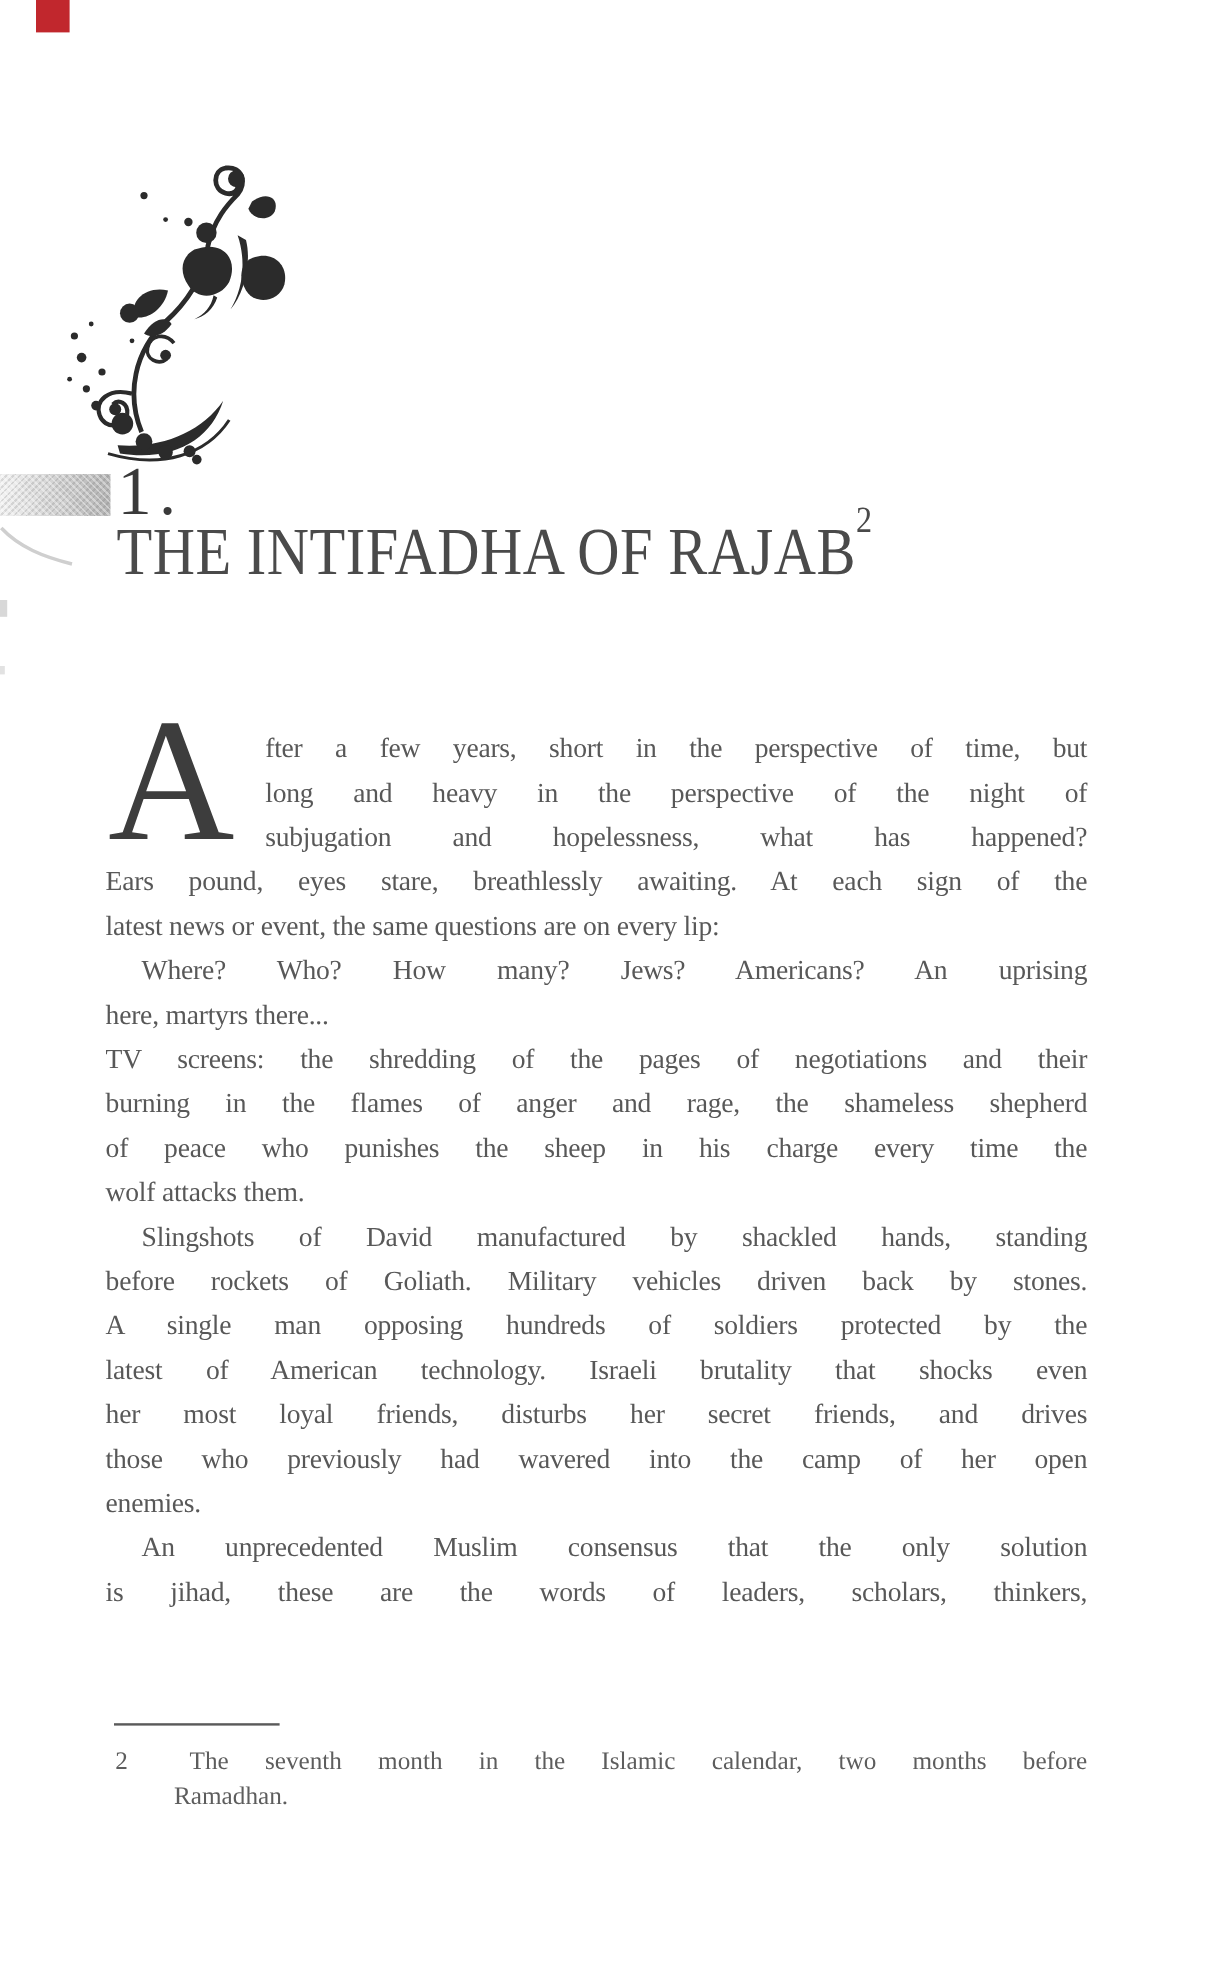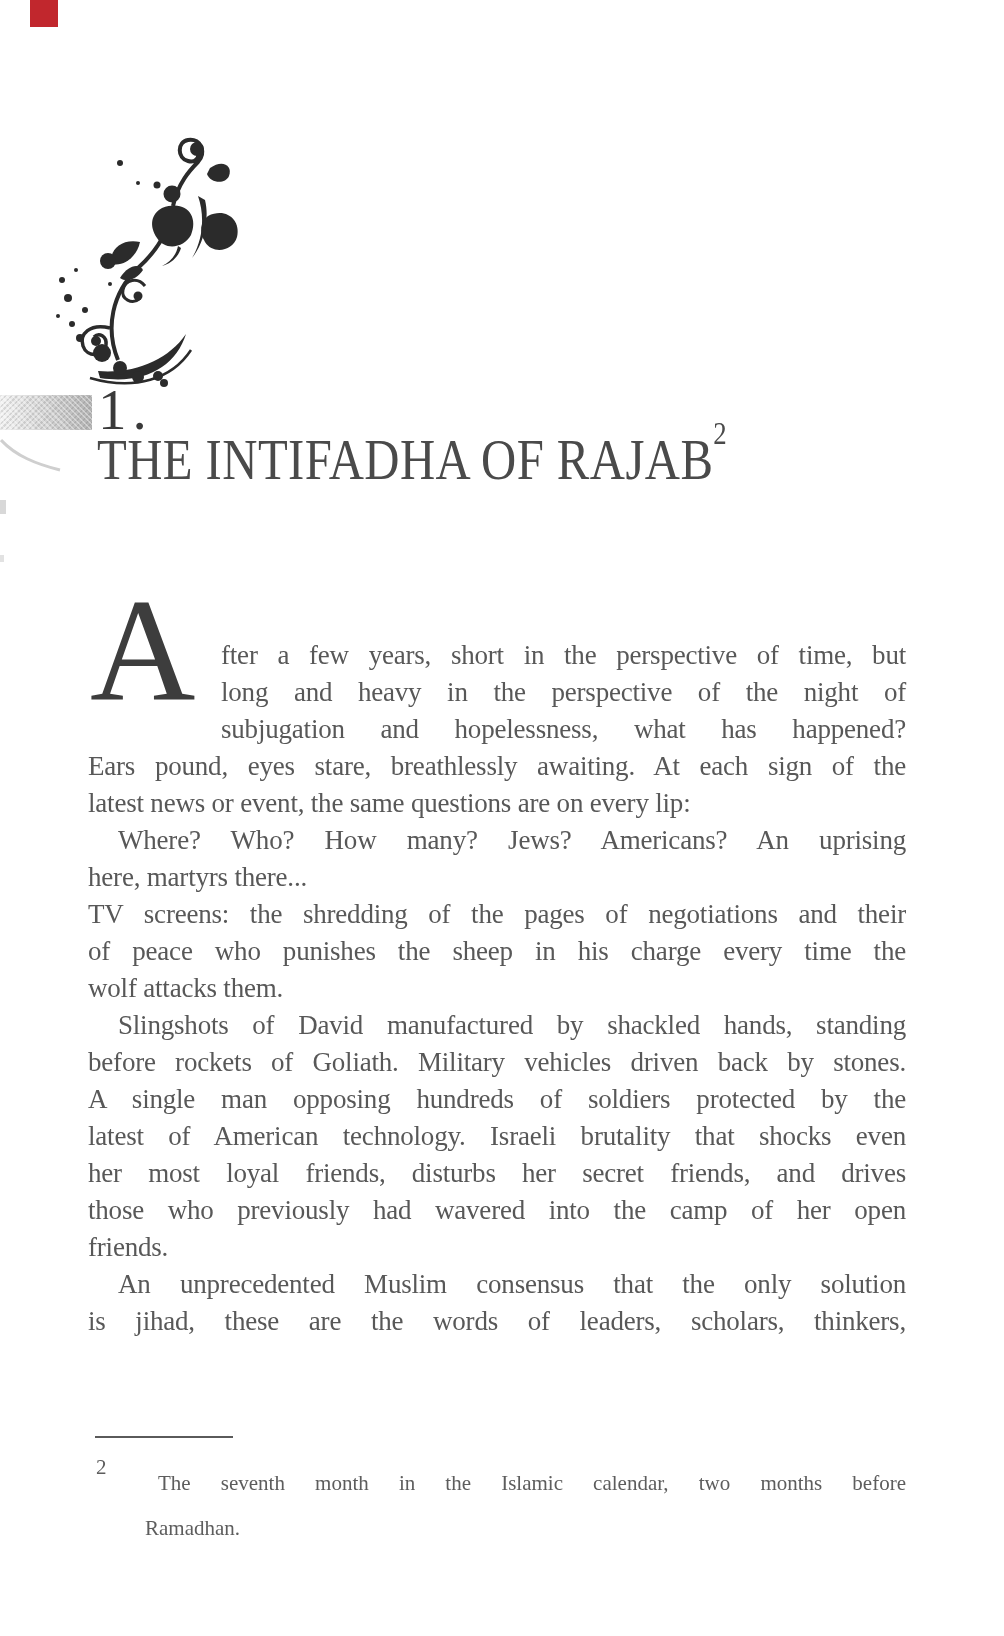--- a/index.html
+++ b/index.html
@@ -40,42 +40,41 @@
   }
   .title sup{
     font-size:.55em;position:relative;top:-.5em;letter-spacing:0;
   }
   .dropcap{
     position:absolute;left:90px;top:577px;
     font-size:146px;line-height:1;color:#3d3d3d;
   }
   .body{
     position:absolute;left:88px;top:605px;width:818px;
-    font-size:27px;line-height:37px;letter-spacing:-.2px;
+    font-size:23px;line-height:37px;letter-spacing:-.2px;
     color:#585858;
-    margin-top:32px;
   }
   .line{
     text-align:justify;text-align-last:justify;
     height:37px;overflow:visible;white-space:nowrap;
   }
   .line.endline{text-align-last:left;}
   .line.indent{padding-left:30px;}
   .line.dc{margin-left:133px;}
   .fn-rule{
     position:absolute;left:95px;top:1436px;width:138px;height:2px;
     background:#5a5a5a;
   }
   .footnote{
     position:absolute;left:88px;top:1453px;width:818px;
     font-size:21px;line-height:28.5px;color:#5d5d5d;
   }
   .fn-num{position:absolute;left:8px;top:0;}
   .fn-text{margin-left:57px;width:761px;}
-  .fn-line{text-align:justify;text-align-last:justify;margin-top:16px;}
+  .fn-line{text-align:justify;text-align-last:justify;}
   .fn-line.first{text-indent:13px;}
   .fn-line.endline{text-align-last:left;text-indent:0;font-family:Liberation Serif, serif;}
   
   .artifact-curve{position:absolute;left:0;top:432px;width:70px;height:48px;}
   .artifact-mark1{position:absolute;left:0;top:500px;width:6px;height:14px;background:#d8d8d8;}
   .artifact-mark2{position:absolute;left:0;top:555px;width:4px;height:7px;background:#e2e2e2;}
 </style>
 </head>
 <body>
 
@@ -161,31 +160,32 @@
         <div class="line dc">subjugation and hopelessness, what has happened?</div>
         <div class="line">Ears pound, eyes stare, breathlessly awaiting. At each sign of the</div>
         <div class="line endline">latest news or event, the same questions are on every lip:</div>
       </div>
       <div>
         <div class="line indent">Where? Who? How many? Jews? Americans? An uprising</div>
         <div class="line endline">here, martyrs there...</div>
       </div>
       <div>
         <div class="line">TV screens: the shredding of the pages of negotiations and their</div>
+        <div class="line">burning in the flames of anger and rage, the shameless shepherd</div>
         <div class="line">of peace who punishes the sheep in his charge every time the</div>
         <div class="line endline">wolf attacks them.</div>
       </div>
       <div>
         <div class="line indent">Slingshots of David manufactured by shackled hands, standing</div>
         <div class="line">before rockets of Goliath. Military vehicles driven back by stones.</div>
         <div class="line">A single man opposing hundreds of soldiers protected by the</div>
         <div class="line">latest of American technology. Israeli brutality that shocks even</div>
         <div class="line">her most loyal friends, disturbs her secret friends, and drives</div>
         <div class="line">those who previously had wavered into the camp of her open</div>
-        <div class="line endline">friends.</div>
+        <div class="line endline">enemies.</div>
       </div>
       <div>
         <div class="line indent">An unprecedented Muslim consensus that the only solution</div>
         <div class="line"><span>is </span><span style="">jihad</span><span>, these are the words of leaders, scholars, thinkers,</span></div>
       </div>
     </div>
 
   <div class="fn-rule"></div>
 
   <div class="footnote">

